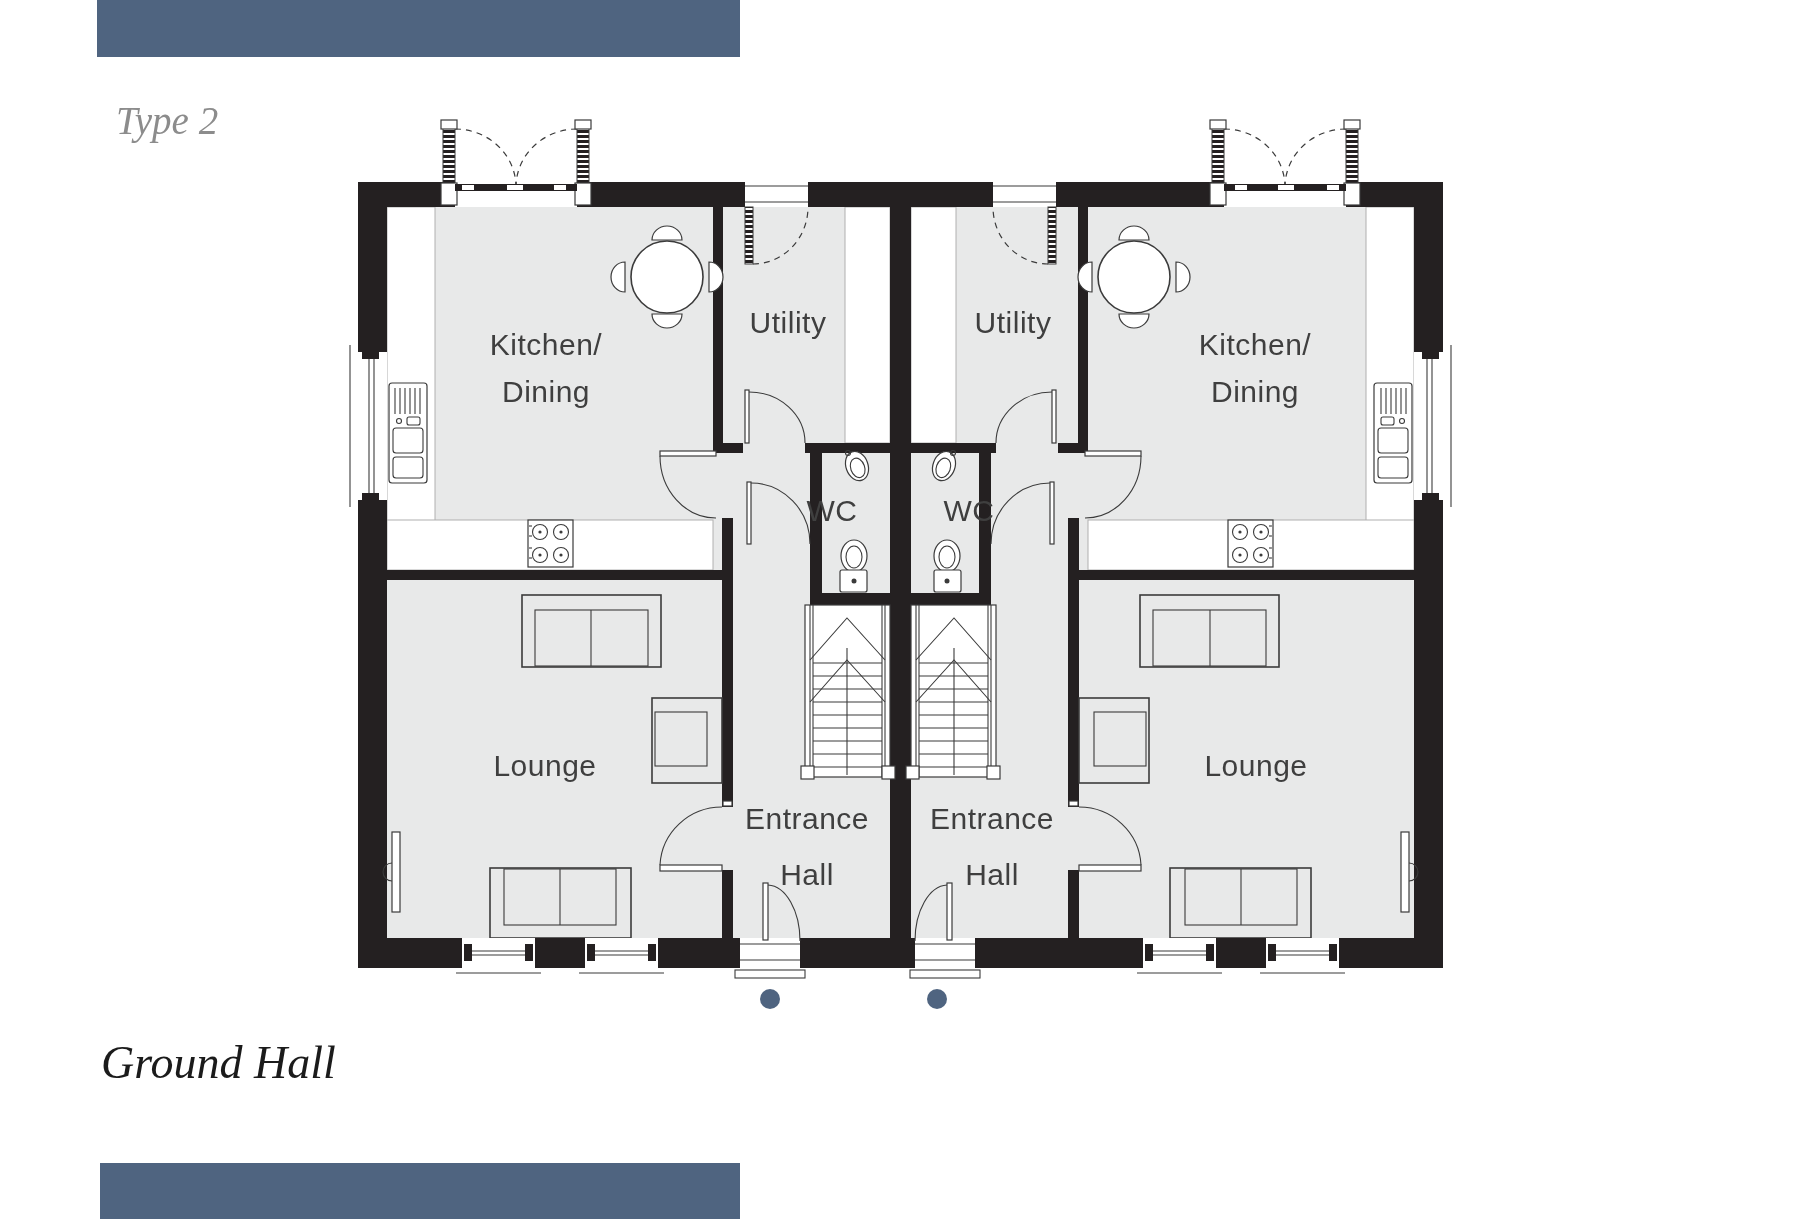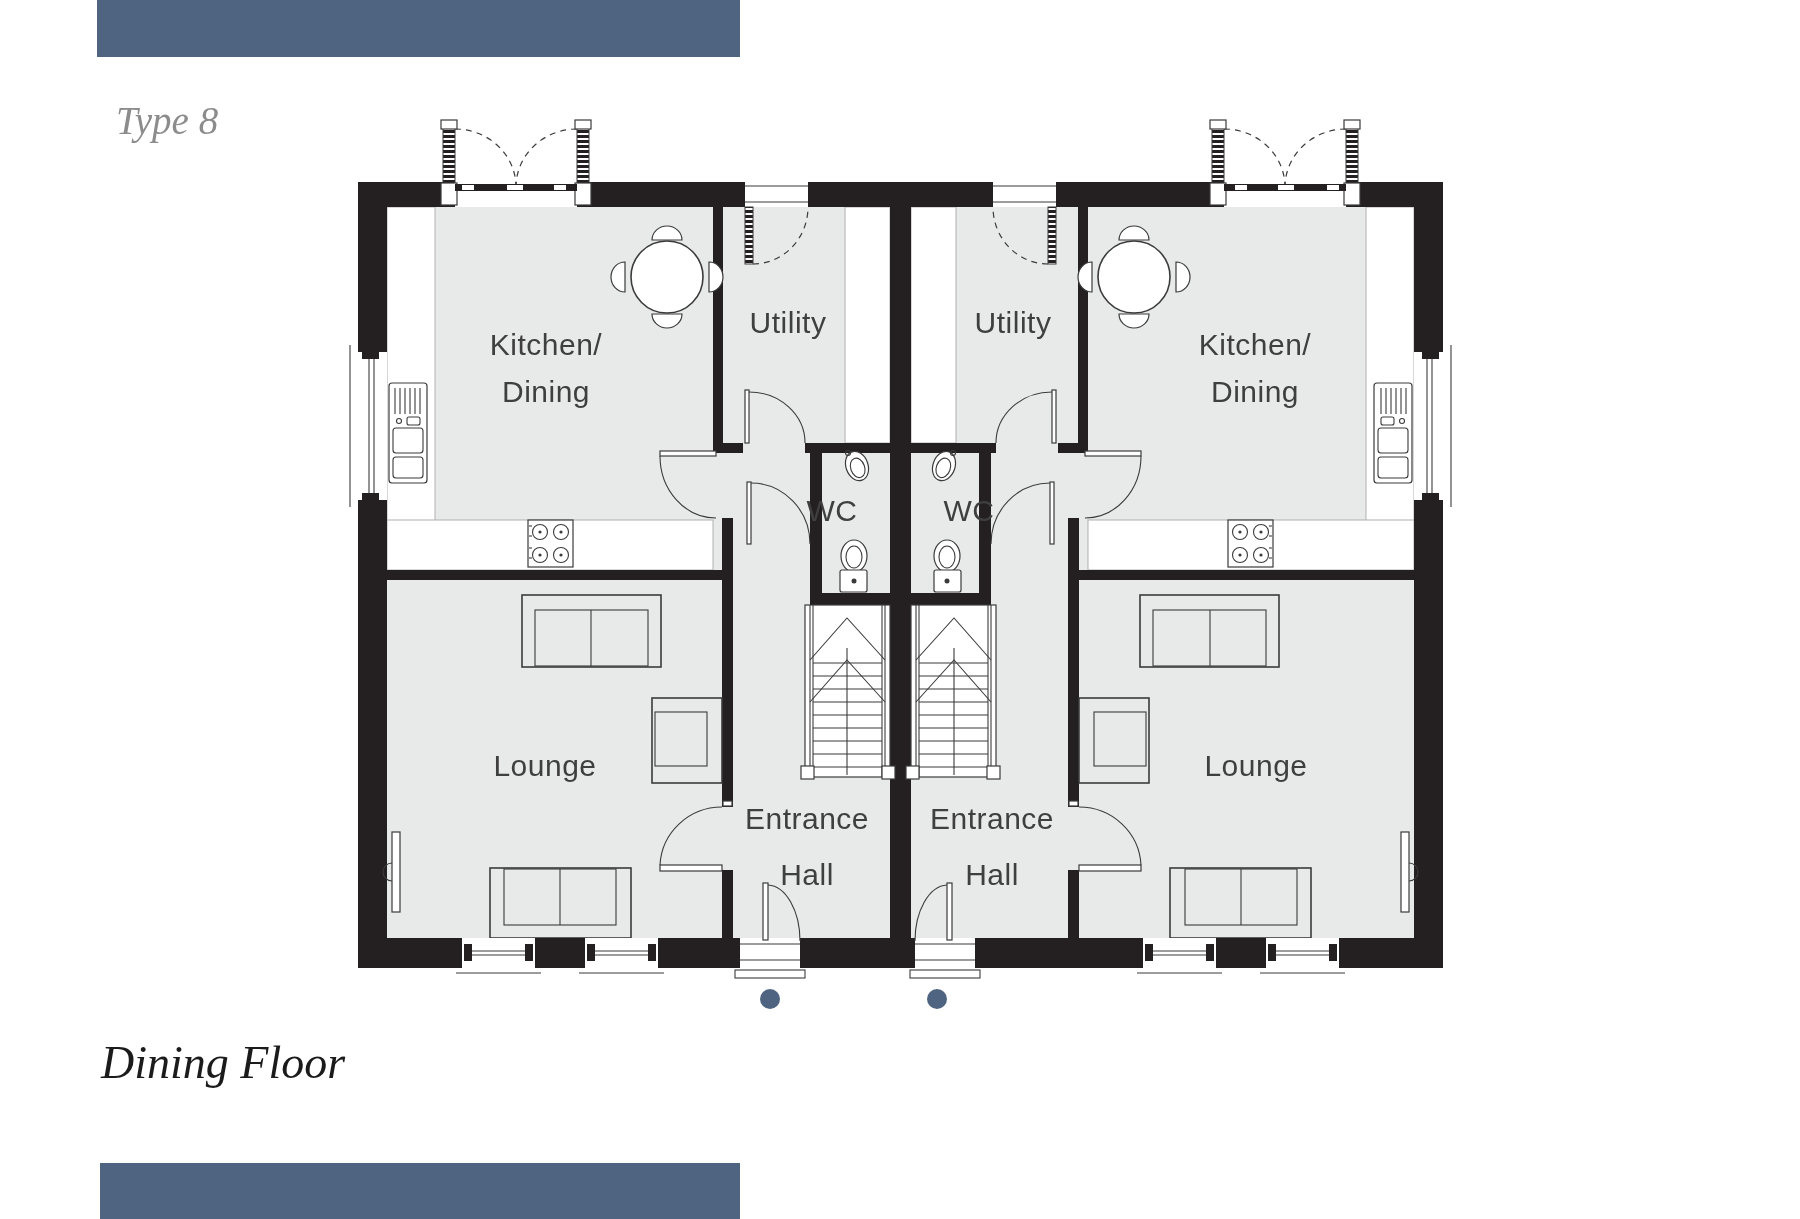--- a/index.html
+++ b/index.html
@@ -32,22 +32,22 @@
   .dash{fill:none;stroke:var(--line);stroke-width:1.2;stroke-dasharray:6 5;}
   .cap{fill:var(--wall);}
   .stairbox{fill:#ffffff;stroke:var(--line);stroke-width:1.2;}
 </style>
 </head>
 <body>
 
 <div id="topbar" class="bar"></div>
 <div id="botbar" class="bar"></div>
 
-<div id="type-title">Type 8</div>
-<div id="floor-caption">Dining Floor</div>
+<div id="type-title">Type 2</div>
+<div id="floor-caption">Ground Hall</div>
 
 <svg class="plan-svg" viewBox="0 0 1085 985">
   <defs>
     <pattern id="hatch" width="5" height="5" patternUnits="userSpaceOnUse">
       <rect width="5" height="5" fill="#242021"></rect>
       <rect y="3" width="5" height="2" fill="#ffffff"></rect>
     </pattern>
 
     <g id="unit">
 

